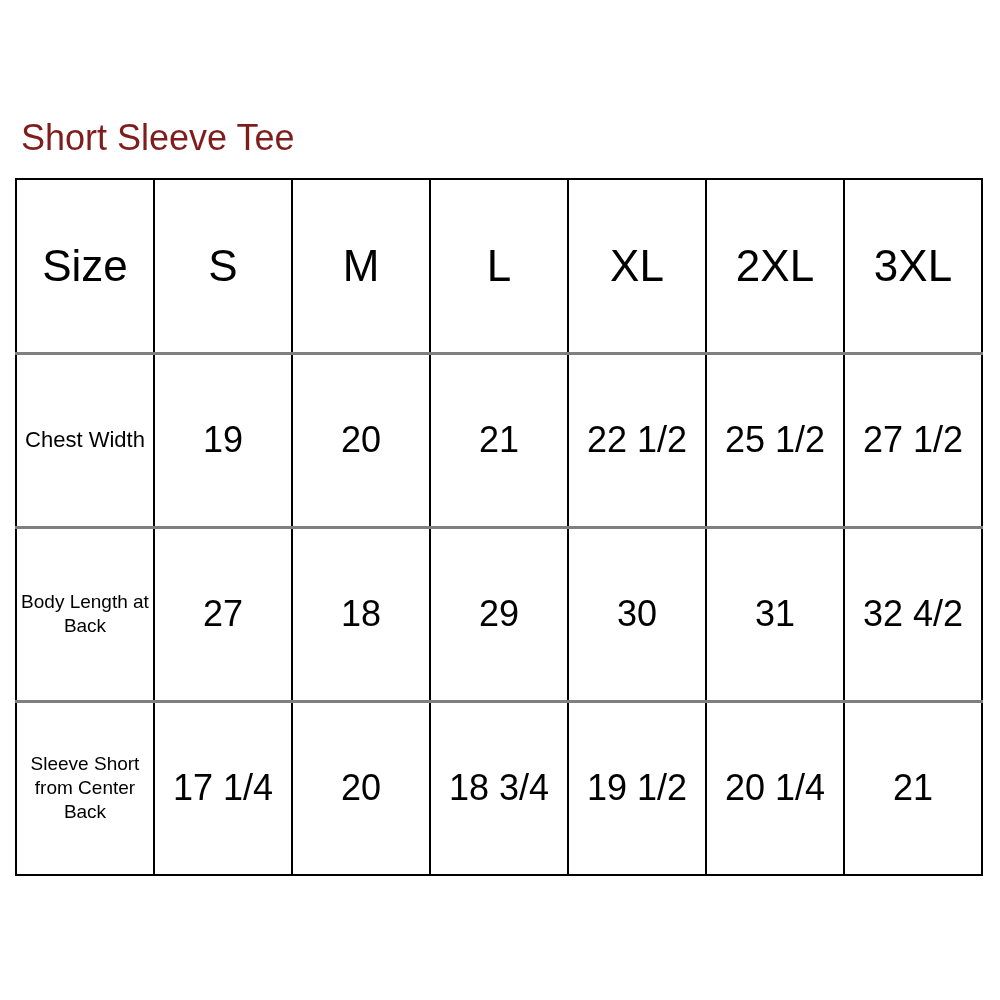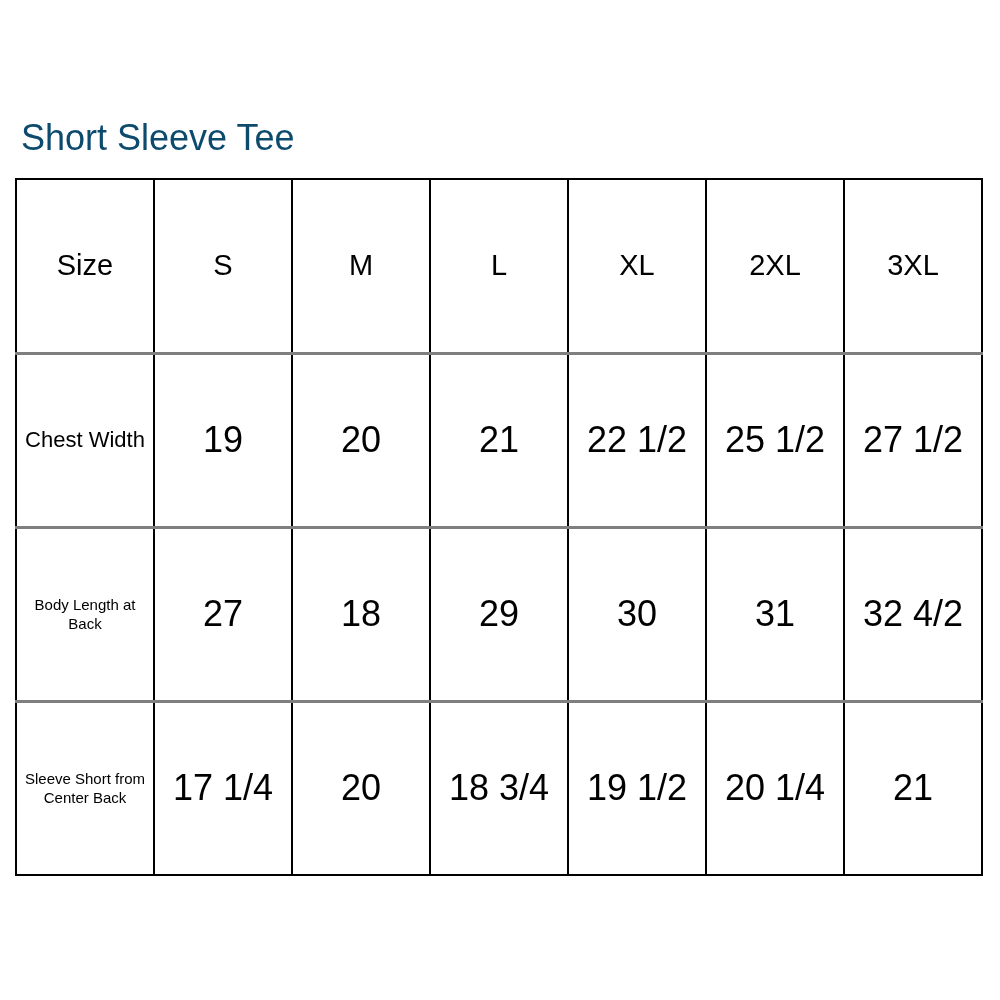--- a/index.html
+++ b/index.html
@@ -14,21 +14,21 @@
     font-family: "Liberation Sans", sans-serif;
     color: #000000;
     overflow: hidden;
   }
   .page-title {
     position: absolute;
     left: 21px;
     top: 120px;
     font-size: 36px;
     line-height: 1;
-    color: #0c4a6e;
+    color: #7f1d1d;
     white-space: nowrap;
   }
   table.size-chart {
     position: absolute;
     left: 15px;
     top: 178px;
     border-collapse: collapse;
     table-layout: fixed;
     background: #ffffff;
   }
@@ -42,32 +42,32 @@
     vertical-align: middle;
     padding: 0 4px;
     box-sizing: border-box;
     overflow: hidden;
   }
   
   table.size-chart tr + tr td {
     border-top: 3px solid #7f7f7f;
   }
   .cell-hdr {
-    font-size: 29px;
+    font-size: 44px;
   }
   .cell-num {
     font-size: 36px;
     white-space: nowrap;
   }
   .cell-label-lg {
     font-size: 22px;
     line-height: 1.3;
   }
   .cell-label-sm {
-    font-size: 15px;
+    font-size: 19px;
     line-height: 1.28;
   }
 </style>
 </head>
 <body>
 
 <div class="page-title">Short Sleeve Tee</div>
 
 <table class="size-chart">
   <tbody>

